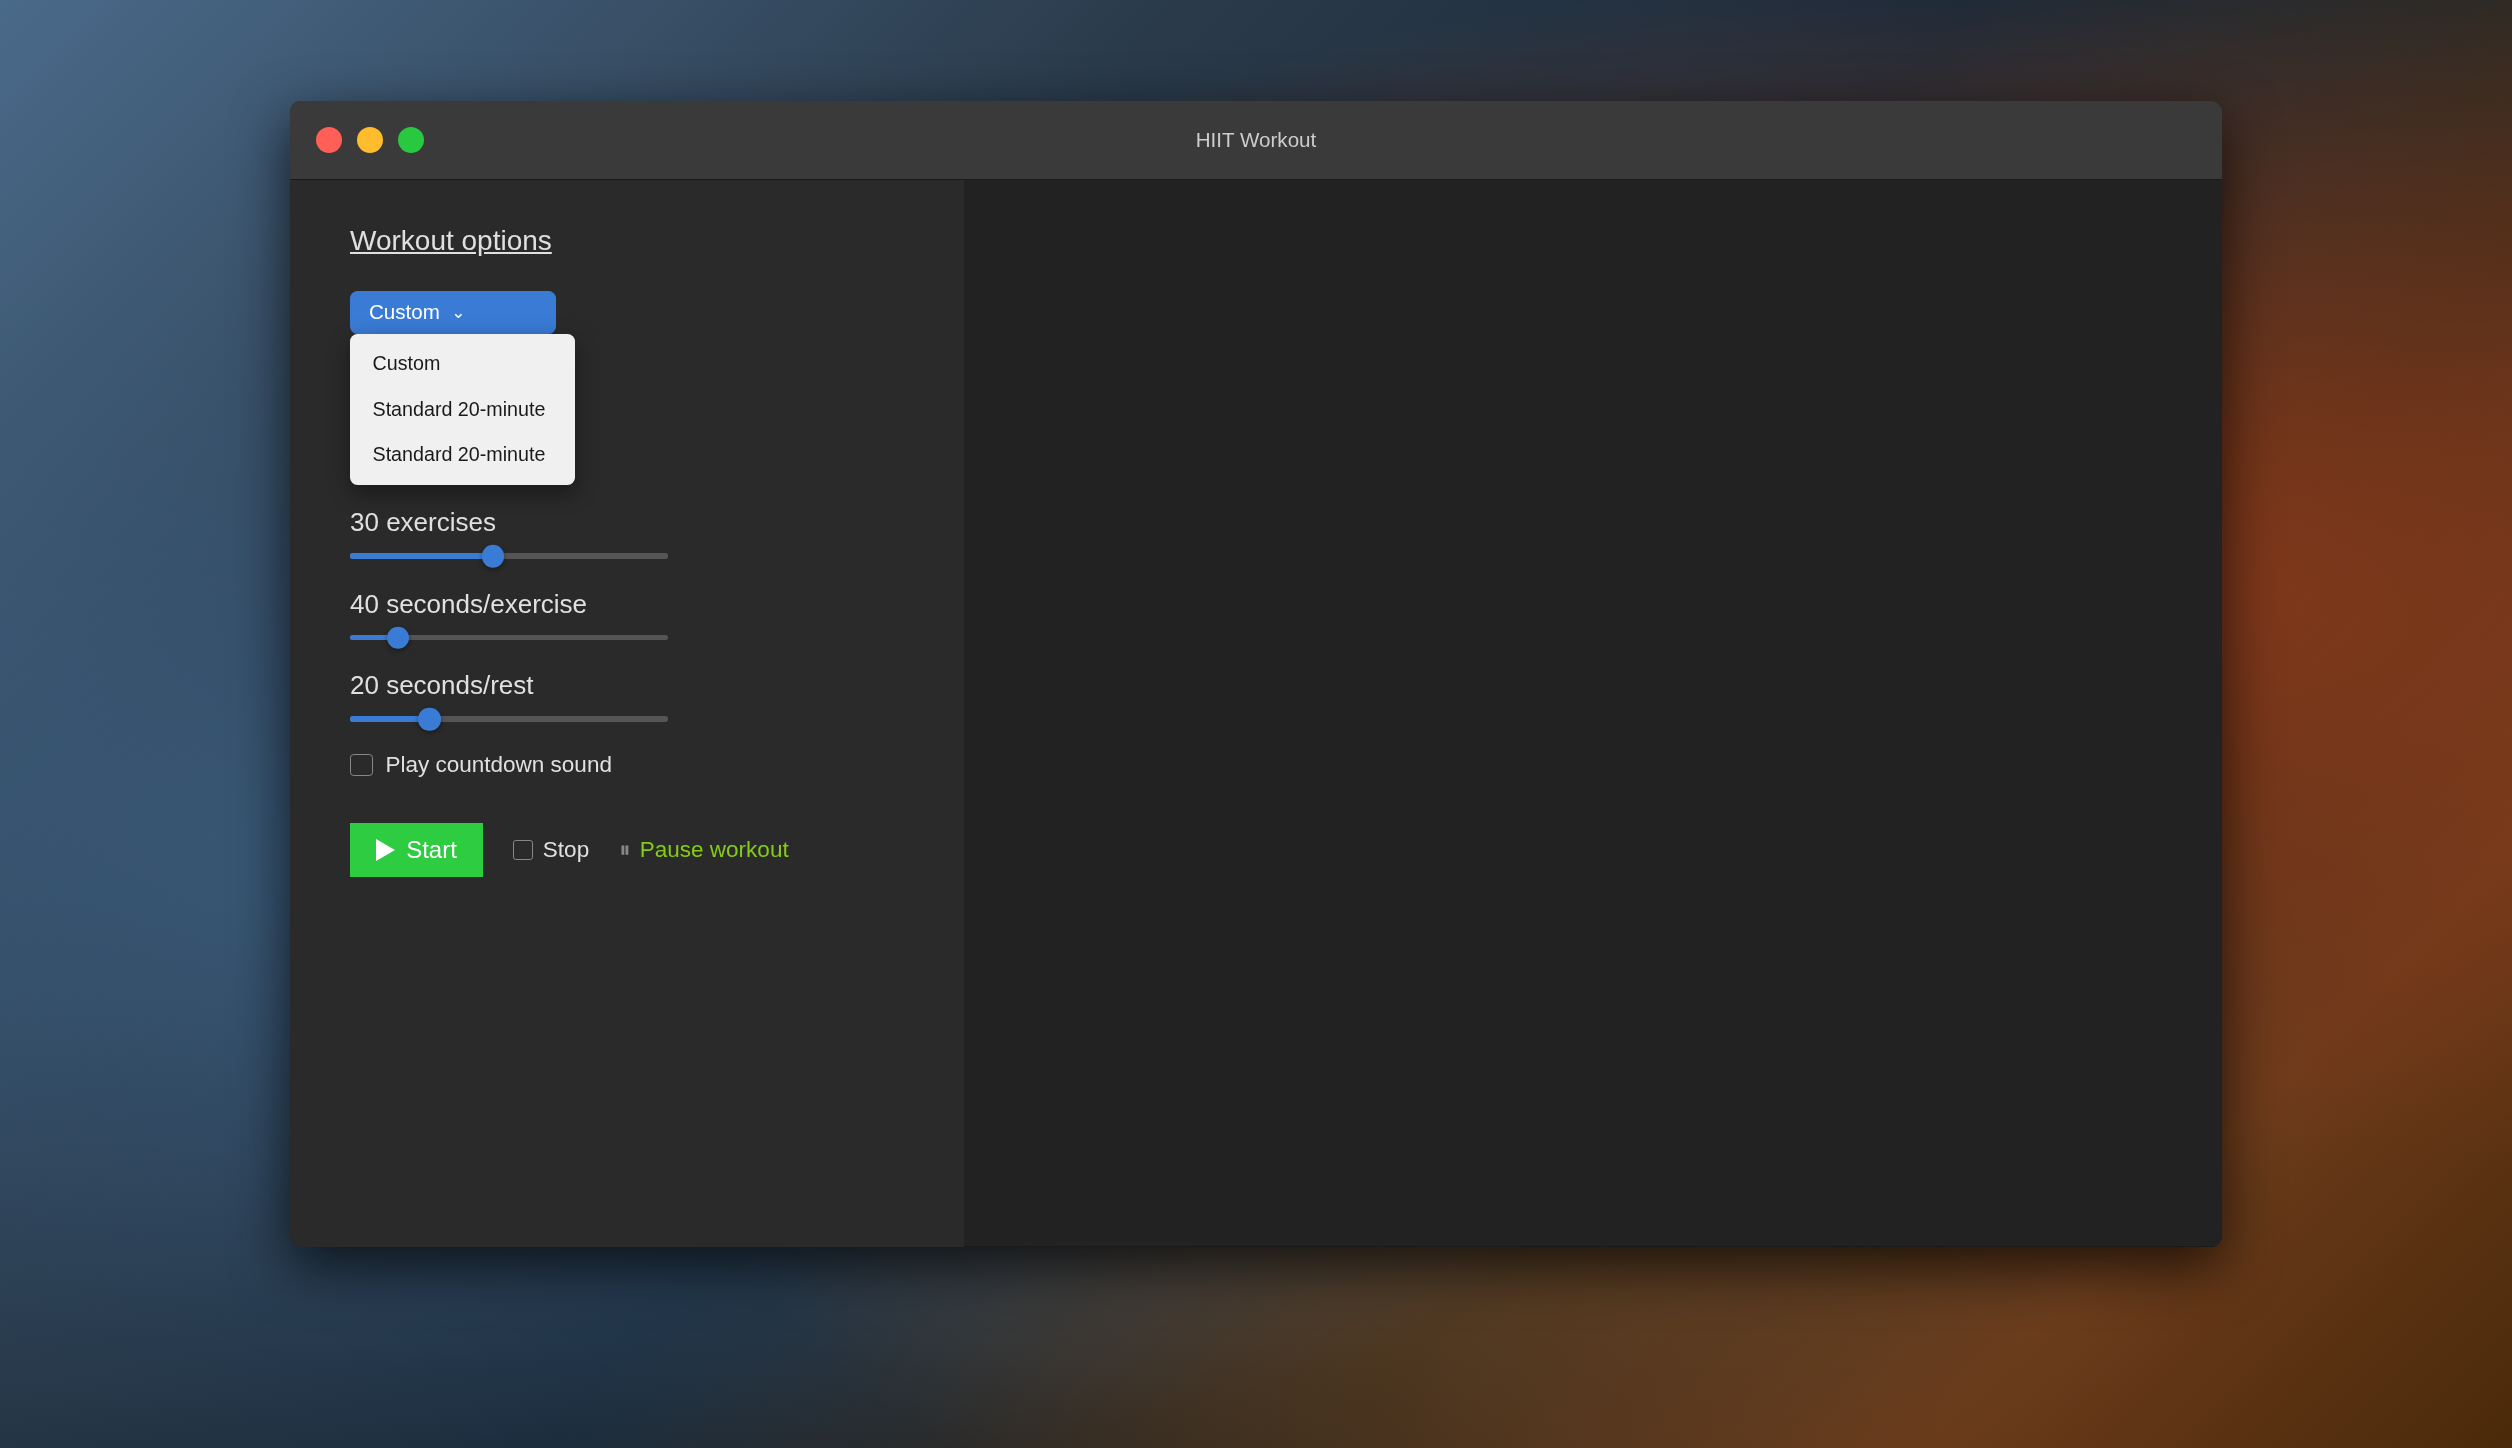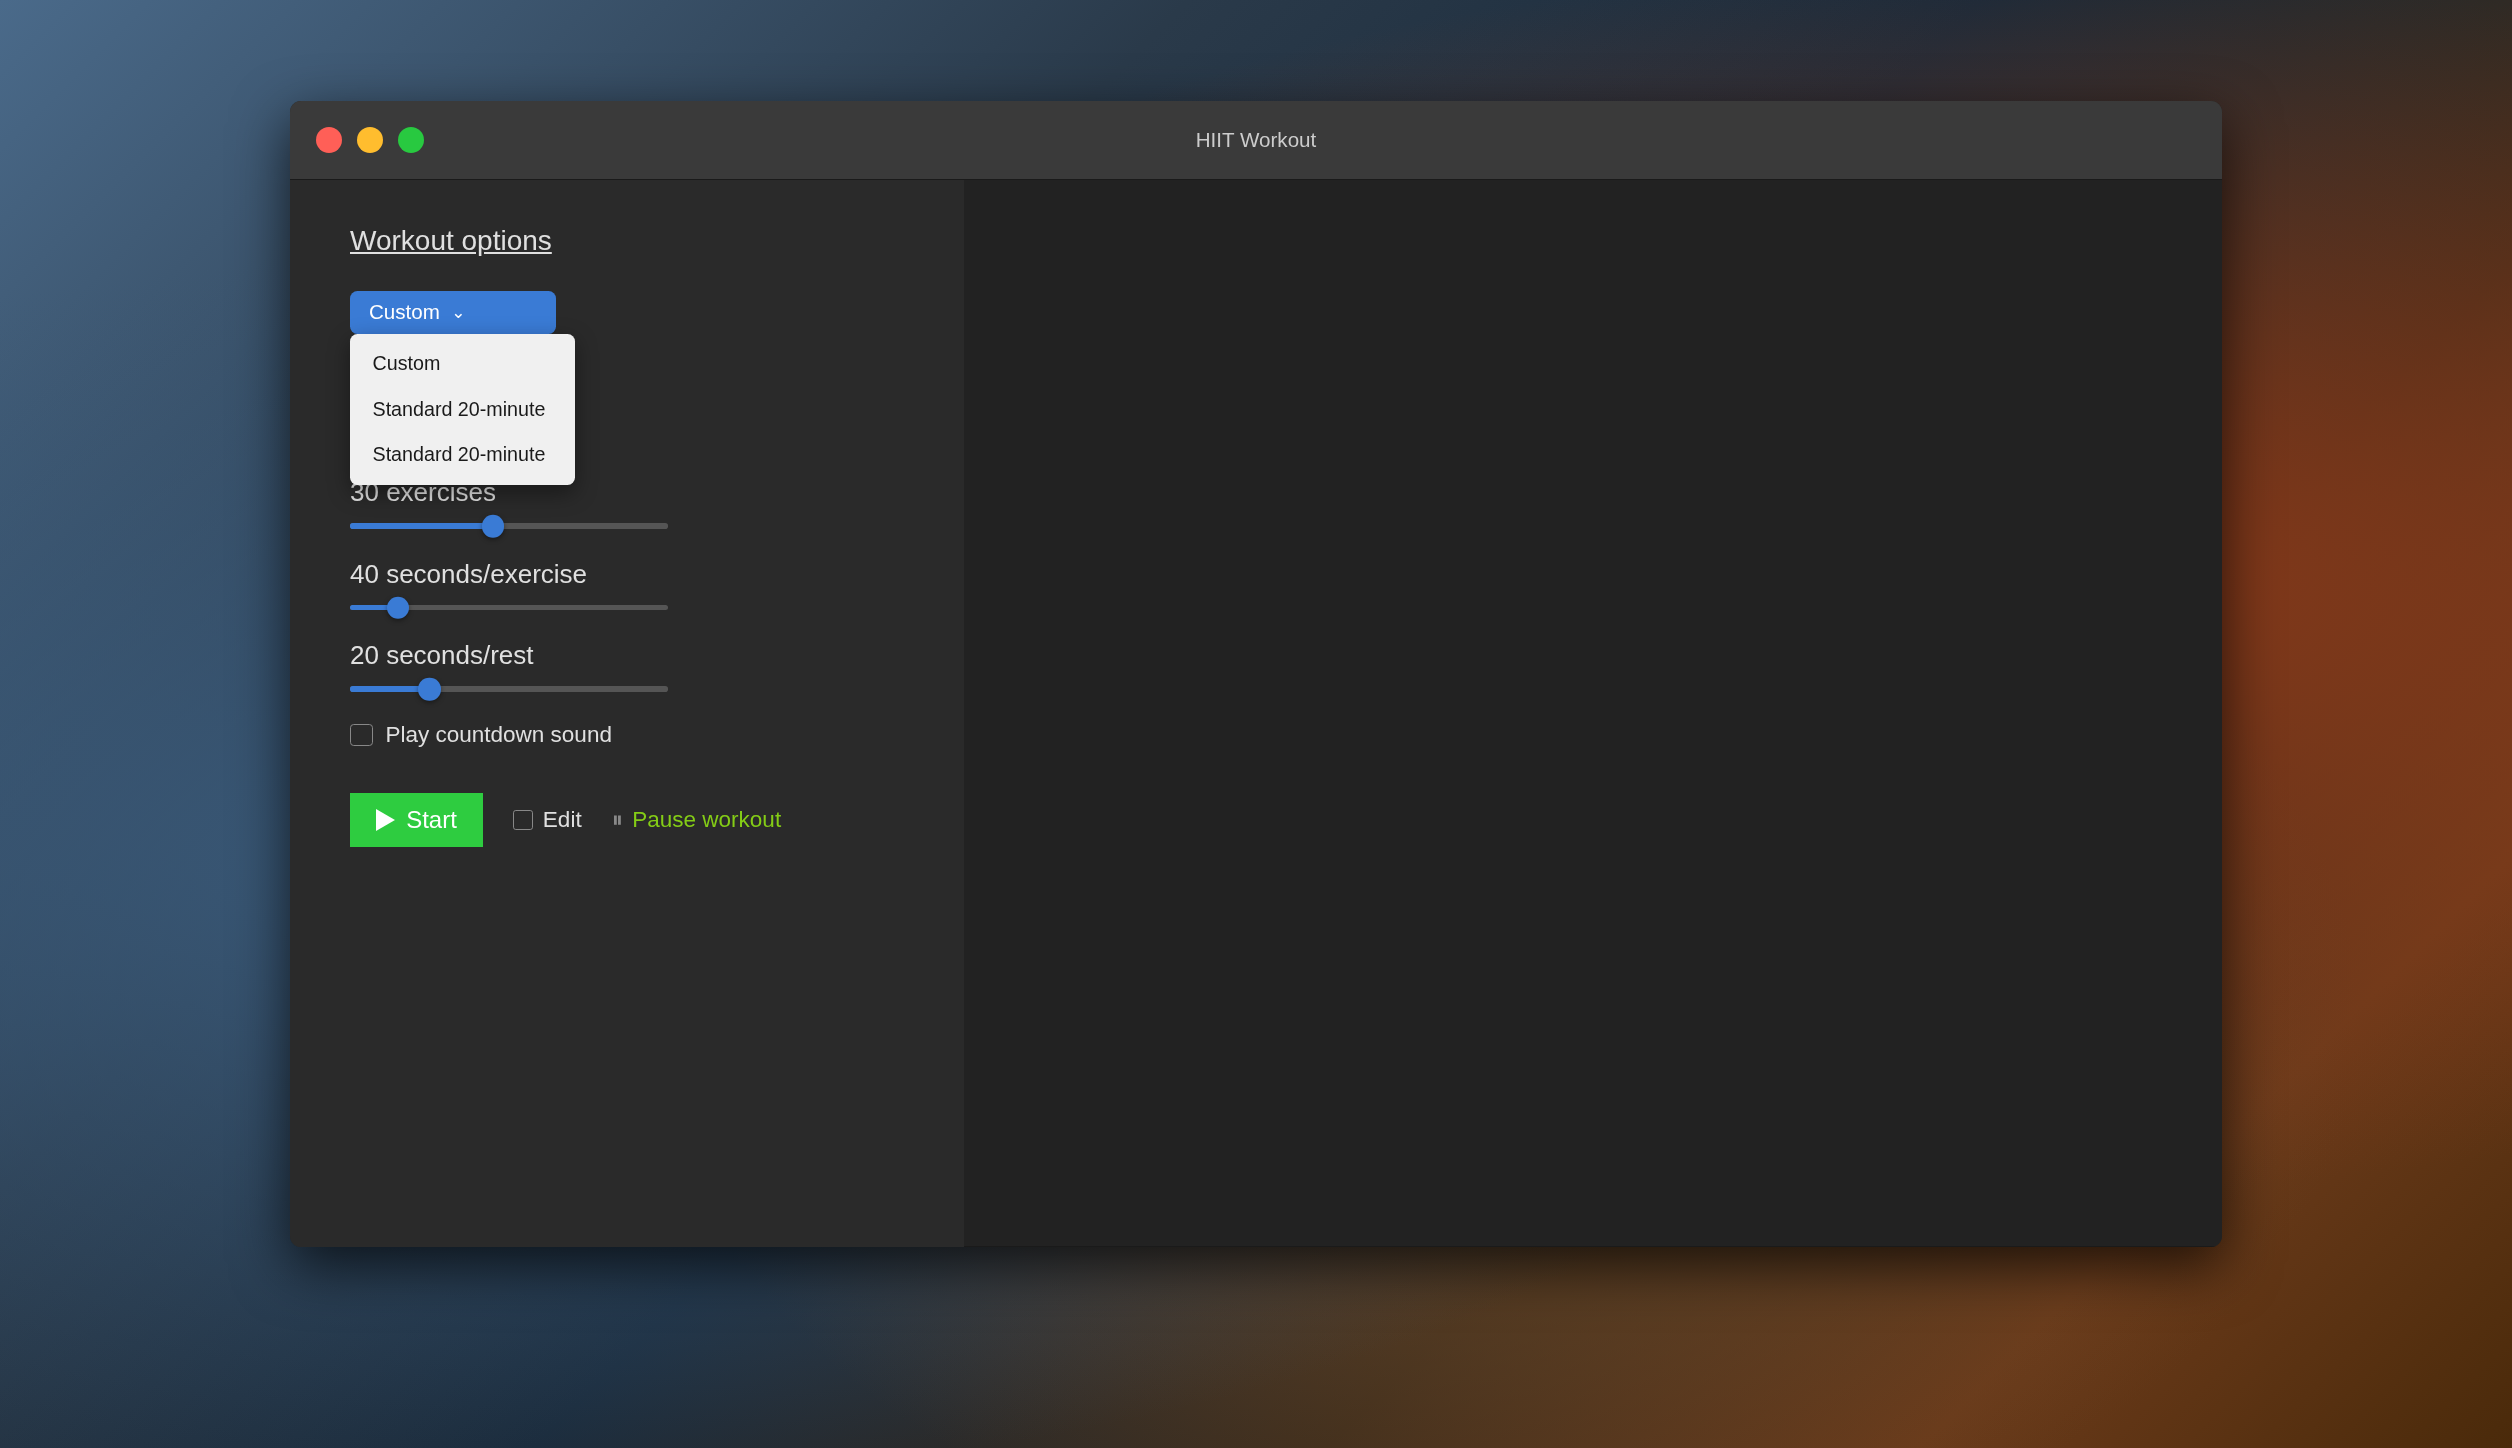--- a/index.html
+++ b/index.html
@@ -111,20 +111,21 @@
       color: #e0e0e0;
       font-size: 28px;
       font-weight: 500;
       margin-bottom: 34px;
       text-decoration: underline;
     }
 
     .dropdown-wrapper {
       position: relative;
       display: inline-block;
+      margin-bottom: 30px;
     }
 
     .dropdown-button {
       background: #3a7bd5;
       color: white;
       border: none;
       border-radius: 7.5px;
       padding: 9.4px 15px 9.4px 19px;
       font-size: 20.6px;
       cursor: pointer;
@@ -377,21 +378,21 @@
 
       
       <div class="bottom-bar">
         <button class="start-btn">
           <span class="play-icon"></span>
           <span>Start</span>
         </button>
 
         <div class="stop-row">
           <div class="stop-checkbox"></div>
-          <span class="stop-label">Edit</span>
+          <span class="stop-label">Stop</span>
         </div>
 
         <div class="pause-row">
           <span class="pause-icon">⏸</span>
           <span class="pause-label">Pause workout</span>
         </div>
       </div>
     </div>
 
     <div class="right-panel">

